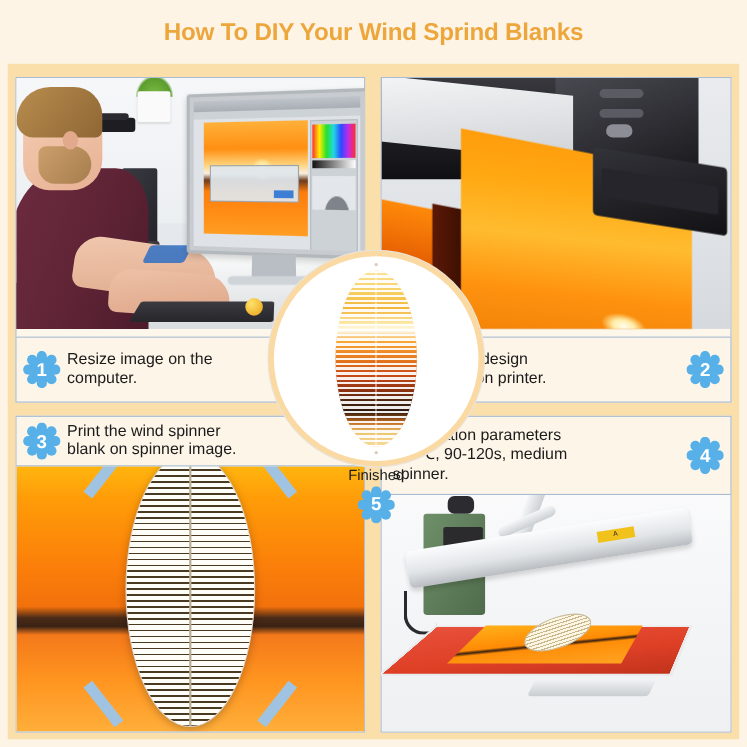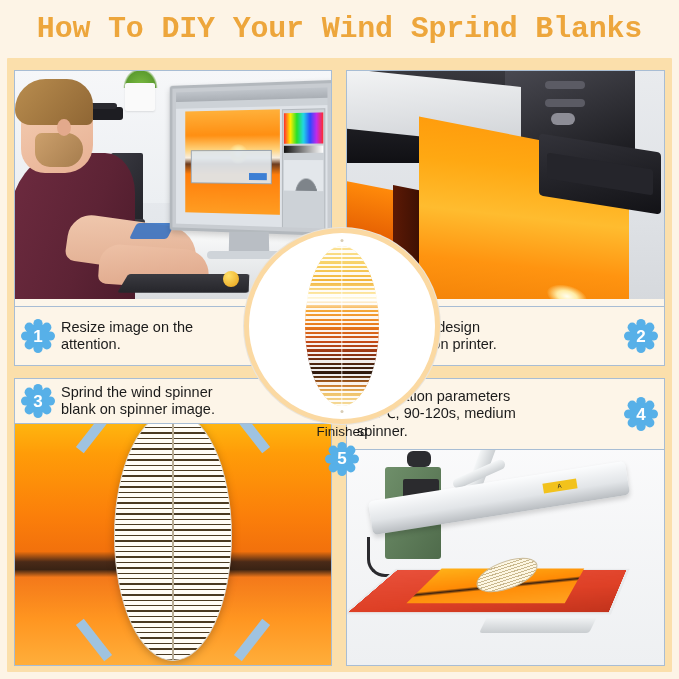--- a/index.html
+++ b/index.html
@@ -16,26 +16,26 @@
   }
 
   
   .title-bar {
     position: absolute;
     left: 0; top: 0; width: 679px; height: 58px;
     display: flex; align-items: center; justify-content: center;
     background: #fdf4e6;
   }
   .title-text {
-    font-size: 30px;
+    font-size: 22px;
     font-weight: bold;
     color: #eda63c;
     letter-spacing: -0.2px;
     white-space: nowrap;
-    font-family: Liberation Mono, monospace;
+    font-family: Liberation Sans, sans-serif;
   }
 
   
   .frame {
     position: absolute;
     left: 7px; top: 58px;
     width: 665px; height: 614px;
     background: #fbdfab;
     border-radius: 1px;
   }
@@ -369,21 +369,21 @@
           <circle cx="17" cy="29.4" r="4.6"></circle>
             <circle cx="8.2" cy="25.8" r="4.6"></circle>
           <circle cx="4.6" cy="17" r="4.6"></circle>
             <circle cx="8.2" cy="8.2" r="4.6"></circle>
         </g>
       </svg>
       <span>1</span>
     </div>
     <div class="cap-text">
       <span>Resize image on the</span><br>
-      <span>attention.</span>
+      <span>computer.</span>
     </div>
   </div>
 
   <div class="caption cap2">
     <div class="cap-text">
       <span>Print out the design</span><br>
       <span>on sublimation printer.</span>
     </div>
     <div class="badge badge-right">
       <svg viewBox="0 0 34 34">
@@ -430,21 +430,21 @@
             <circle cx="25.8" cy="25.8" r="4.6"></circle>
           <circle cx="17" cy="29.4" r="4.6"></circle>
             <circle cx="8.2" cy="25.8" r="4.6"></circle>
           <circle cx="4.6" cy="17" r="4.6"></circle>
             <circle cx="8.2" cy="8.2" r="4.6"></circle>
         </g>
       </svg>
       <span>3</span>
     </div>
     <div class="cap-text">
-      <span>Sprind the wind spinner</span><br>
+      <span>Print the wind spinner</span><br>
       <span>blank on spinner image.</span>
     </div>
   </div>
 
   <div class="panel p-br">
     <div class="photo photo-br">
       <div class="scene4">
         <div class="s4-arm"></div>
         <div class="s4-arm2"></div>
         <div class="s4-green"></div>

